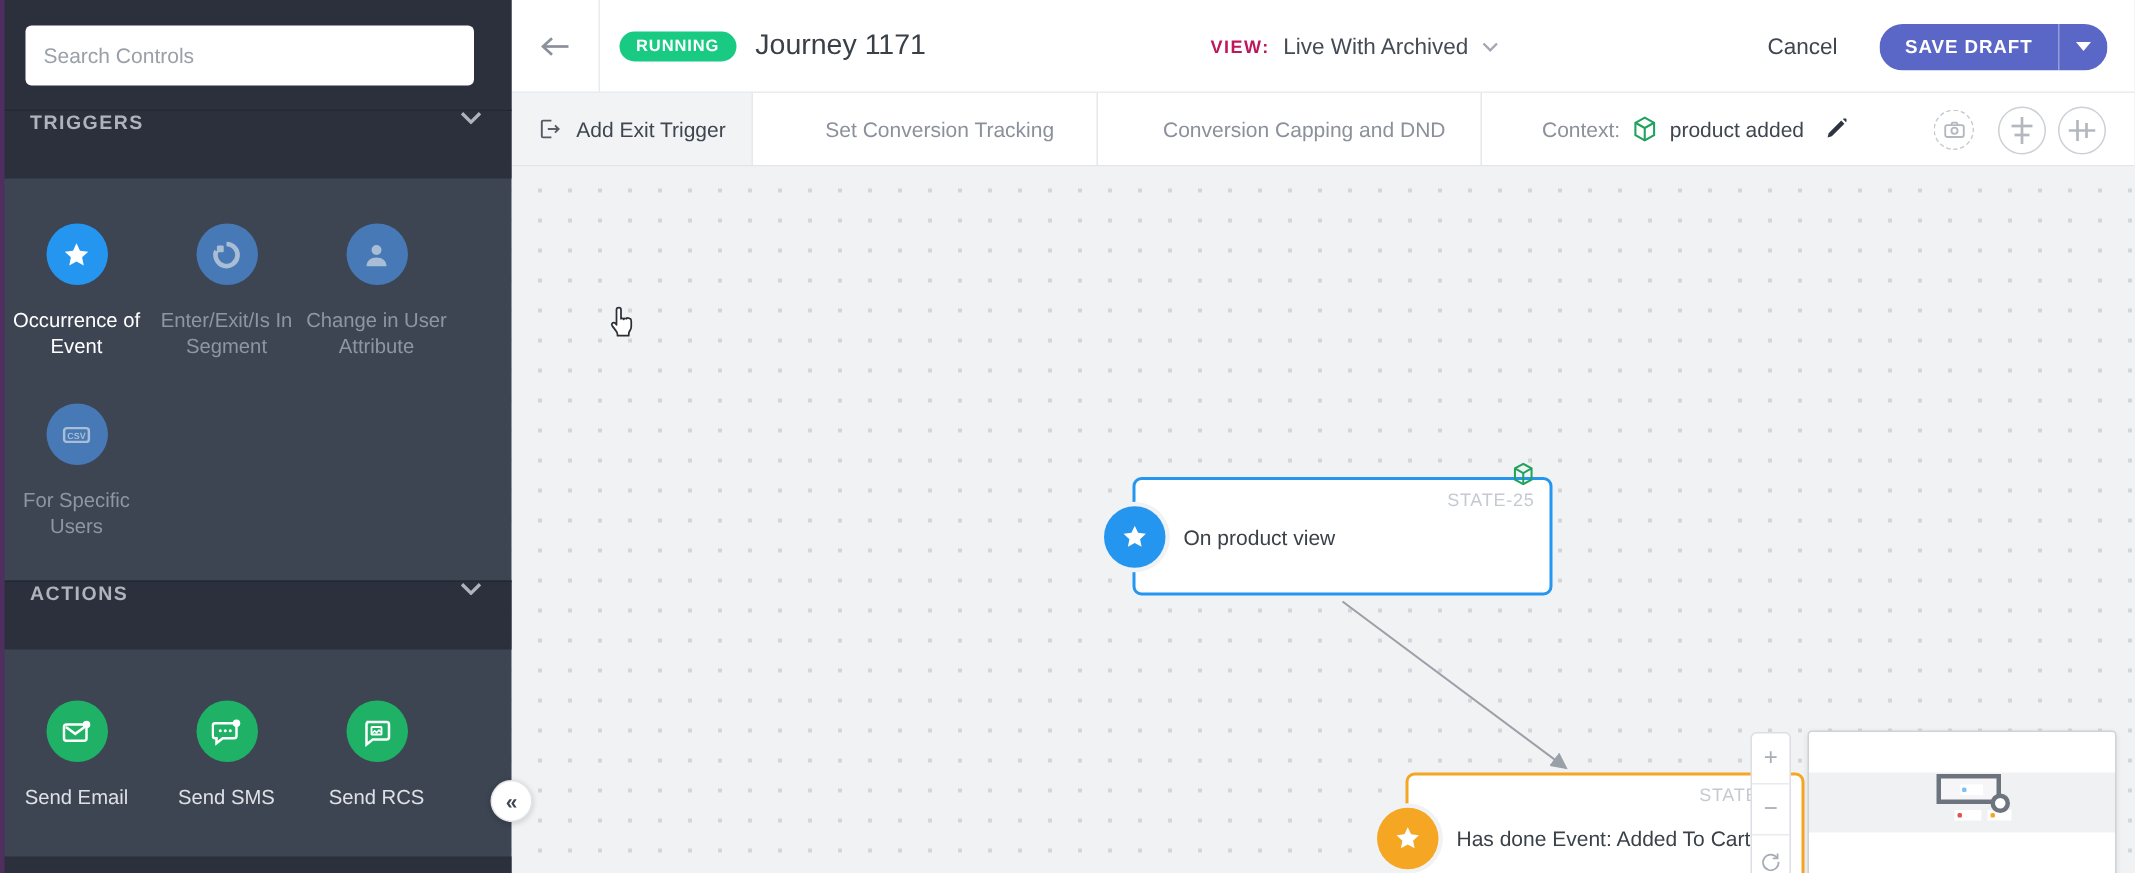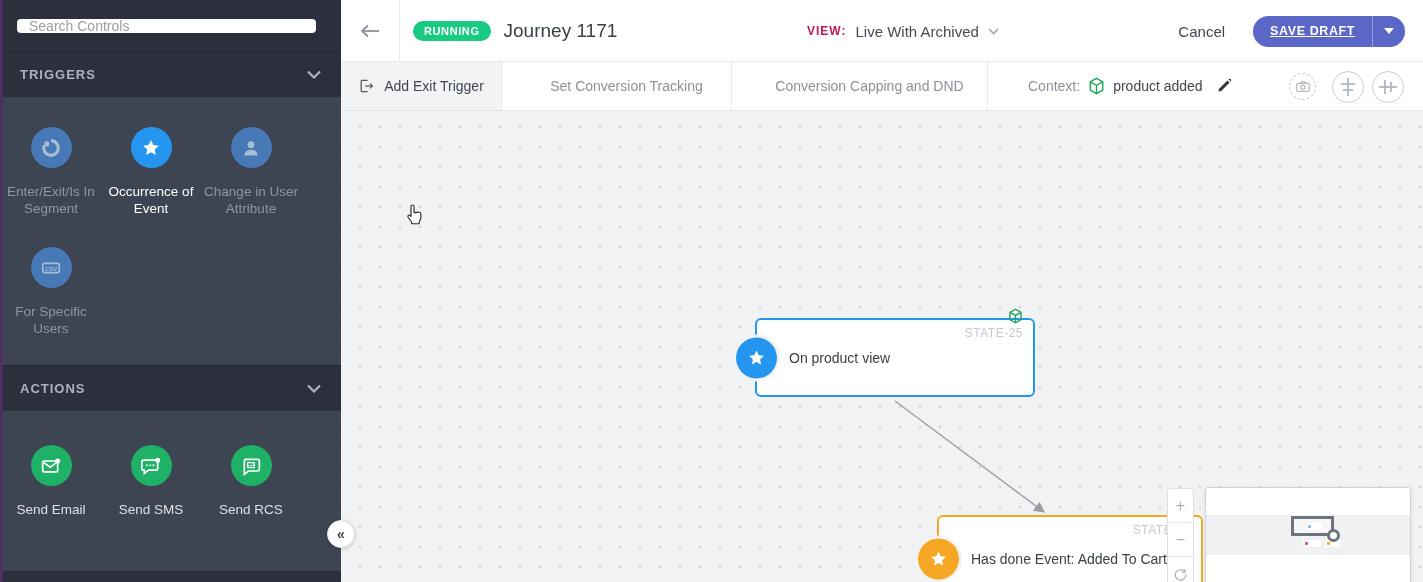--- a/index.html
+++ b/index.html
@@ -3,23 +3,23 @@
 <meta charset="utf-8">
 <style>
   * { margin:0; padding:0; box-sizing:border-box; }
   html,body { width:1423px; height:582px; overflow:hidden; font-family:"Liberation Sans","DejaVu Sans",sans-serif; background:#f1f2f4; }
   .app { position:relative; width:1423px; height:582px; display:flex; }
 
   
   .sidebar { position:relative; width:341px; height:582px; background:#3d4452; flex:0 0 341px; z-index:30; }
   .accent-strip { position:absolute; left:0; top:0; width:3px; height:582px; background:#4e2f60; z-index:5; }
   .search-area { background:#2b303c; padding:17px 25px 16px 17px; }
-  .search-input { width:299px; height:14px; border:none; border-radius:4px; background:#ffffff; font-size:14px; padding:0 12px; color:#3f4650; outline:none; font-family:inherit; }
+  .search-input { width:299px; height:40px; border:none; border-radius:4px; background:#ffffff; font-size:14px; padding:0 12px; color:#3f4650; outline:none; font-family:inherit; }
   .search-input::placeholder { color:#9aa0a8; }
-  .section-header { height:46px; background:#2b303c; display:flex; align-items:center; justify-content:space-between; padding:0 20px; cursor:pointer; border-top:1px solid #232833;gap:40px; }
+  .section-header { height:46px; background:#2b303c; display:flex; justify-content:space-between; padding:0 20px; cursor:pointer; border-top:1px solid #232833;gap:40px; }
   .section-header .sh-label { color:#aeb3bc; font-size:13px; font-weight:bold; letter-spacing:1px; }
   .chev { stroke:#aeb3bc; stroke-width:2.2; fill:none; }
   .palette-grid { display:grid; grid-template-columns:repeat(3,100px); padding:30px 0 28px 1px; row-gap:30px; }
   .palette-item { display:flex; flex-direction:column; align-items:center; cursor:pointer; }
   .pcircle { width:41px; height:41px; border-radius:50%; display:flex; align-items:center; justify-content:center; }
   .pcircle.blue-bright { background:#2596ef; }
   .pcircle.blue-muted  { background:#4679b5; }
   .pcircle.green { background:#1fb267; }
   .plabel { margin-top:15px; font-size:13.5px; line-height:17px; text-align:center; color:#8f96a1; max-width:96px; }
   .palette-item.active .plabel { color:#ffffff; }
@@ -33,21 +33,21 @@
   .topbar { position:relative; height:62px; background:#ffffff; border-bottom:1px solid #e9ebee; display:flex; align-items:center; flex:0 0 62px; z-index:20; }
   .back-zone { width:59px; height:62px; border-right:1px solid #e9ebee; display:flex; align-items:center; justify-content:center; cursor:pointer; }
   .status-badge { margin-left:13px; background:#19cb82; color:#ffffff; font-size:11px; font-weight:bold; letter-spacing:.6px; padding:4px 11px; border-radius:11px; }
   .journey-title { margin-left:13px; font-size:19px; font-weight:500; color:#3a4048; }
   .view-group { position:absolute; left:466px; top:0; height:62px; display:flex; align-items:center; gap:9px; cursor:pointer; }
   .view-label { font-size:12px; font-weight:bold; letter-spacing:1px; color:#be185d; }
   .view-value { font-size:15px; color:#454b54; }
   .topbar-right { position:absolute; right:18px; top:0; height:62px; display:flex; align-items:center; gap:28px; }
   .cancel-link { font-size:15px; color:#3f4650; cursor:pointer; }
   .save-group { display:flex; height:31px; border-radius:16px; overflow:hidden; cursor:pointer; }
-  .save-main { background:#5b67c7; color:#fff; font-size:12.5px; font-weight:bold; letter-spacing:.6px; display:flex; align-items:center; padding:0 17px;text-decoration:underline; }
+  .save-main { background:#5b67c7; color:#fff; font-size:12.5px; font-weight:bold; letter-spacing:.6px; display:flex; align-items:center; padding:0 17px; }
   .save-caret { background:#5b67c7; border-left:1px solid rgba(255,255,255,.35); width:33px; display:flex; align-items:center; justify-content:center; }
 
   
   .toolbar { position:relative; height:49px; background:#ffffff; border-bottom:1px solid #e3e5e9; display:flex; flex:0 0 49px; z-index:15;gap:20px; }
   .tcell { height:100%; display:flex; align-items:center; justify-content:center; border-right:1px solid #e6e8eb; font-size:14px; color:#8b919b; cursor:pointer; }
   .tcell-exit { width:161px; background:#f2f3f5; color:#3f4650; gap:10px; }
   .tcell-conv { width:210px; }
   .tcell-freq { width:236px; }
   .tcell-context { flex:1; justify-content:flex-start; padding-left:20px; gap:8px; border-right:none; }
   .ctx-value { color:#3f4650; }
@@ -105,36 +105,36 @@
     </div>
 
     <div class="section-header">
       <span class="sh-label">TRIGGERS</span>
       <svg class="chev" width="14" height="9" viewBox="0 0 14 9">
           <polyline points="1,1.5 7,7.5 13,1.5"></polyline>
         </svg>
     </div>
 
     <div class="palette-grid">
+      <div class="palette-item active">
+        <div class="pcircle blue-bright">
+          <svg width="20" height="20" viewBox="0 0 24 24">
+              <path fill="#ffffff" d="M12 2.5l2.8 6 6.6.8-4.9 4.5 1.3 6.5L12 17.1l-5.8 3.2 1.3-6.5L2.6 9.3l6.6-.8z"></path>
+            </svg>
+        </div>
+        <div class="plabel">Occurrence of Event</div>
+      </div>
       <div class="palette-item">
         <div class="pcircle blue-muted">
           <svg width="22" height="22" viewBox="0 0 24 24" fill="none" stroke="#a9bdd4" stroke-width="3.4">
               <path d="M12 4a8 8 0 1 1-7.4 5"></path>
               <rect x="5" y="5" width="5" height="5" rx="1" fill="#a9bdd4" stroke="none"></rect>
             </svg>
         </div>
         <div class="plabel">Enter/Exit/Is In Segment</div>
-      </div>
-      <div class="palette-item active">
-        <div class="pcircle blue-bright">
-          <svg width="20" height="20" viewBox="0 0 24 24">
-              <path fill="#ffffff" d="M12 2.5l2.8 6 6.6.8-4.9 4.5 1.3 6.5L12 17.1l-5.8 3.2 1.3-6.5L2.6 9.3l6.6-.8z"></path>
-            </svg>
-        </div>
-        <div class="plabel">Occurrence of Event</div>
       </div>
       <div class="palette-item">
         <div class="pcircle blue-muted">
           <svg width="20" height="20" viewBox="0 0 24 24" fill="#a9bdd4">
               <circle cx="12" cy="8" r="4"></circle>
               <path d="M4 21c0-4.4 3.6-7 8-7s8 2.6 8 7z"></path>
             </svg>
         </div>
         <div class="plabel">Change in User Attribute</div>
       </div>

